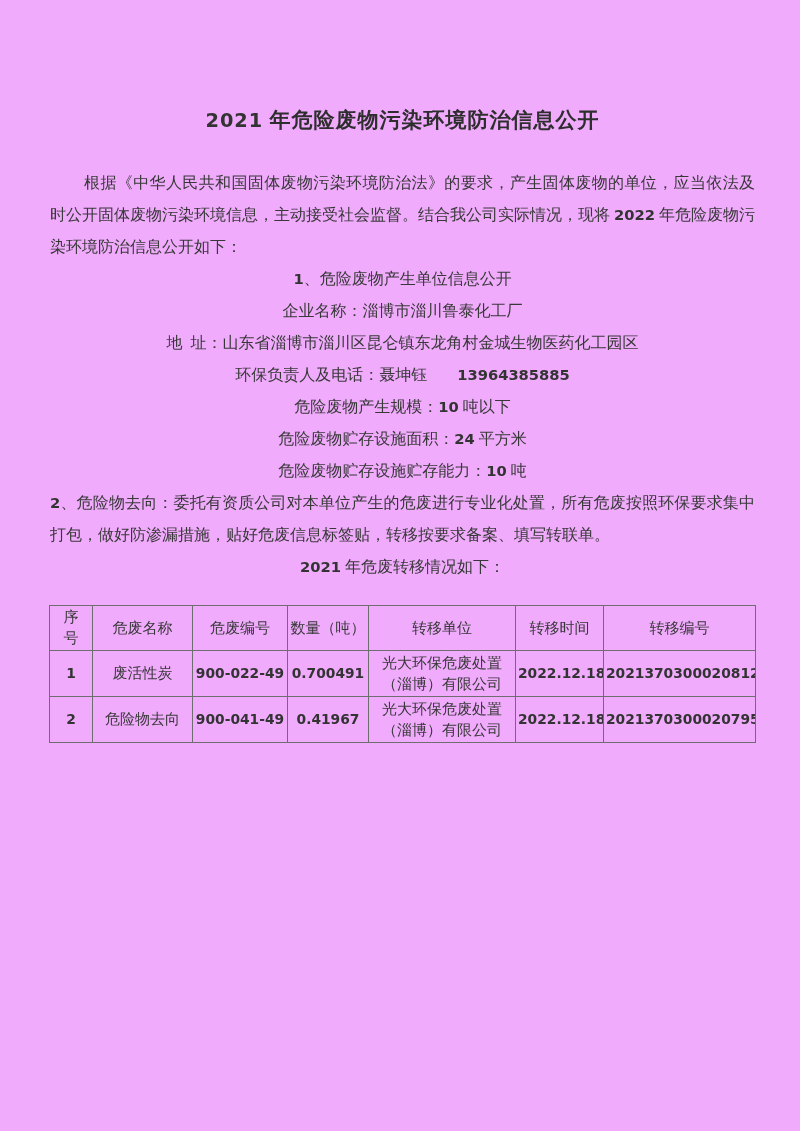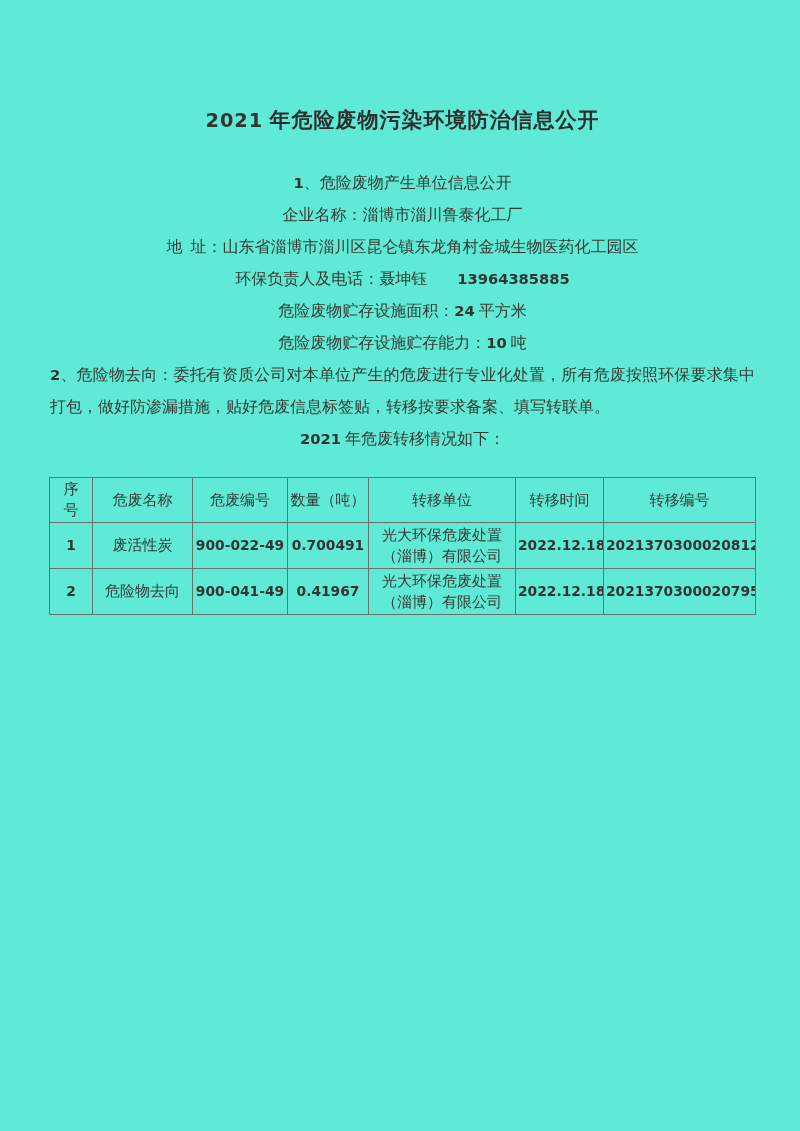--- a/index.html
+++ b/index.html
@@ -1,17 +1,17 @@
 <!DOCTYPE html>
 <html lang="zh"><head>
 <meta charset="utf-8">
 <style>
   html,body{margin:0;padding:0;background:#ffffff;}
   .page{
-    width:800px;height:1131px;box-sizing:border-box;background:#5eead4;
+    width:800px;height:1131px;box-sizing:border-box;background:#f0abfc;
     padding:108px 45px 0 50px;
     font-family:"Liberation Serif","DejaVu Serif",serif;
     color:#383838;font-size:16px;overflow:hidden;
   }
   .title{
     font-size:21px;font-weight:bold;text-align:center;
     margin:0 0 34px 0;letter-spacing:1px;line-height:24px;color:#2e2e2e;
   }
   .para{
     line-height:32px;text-align:justify;white-space:pre-wrap;margin:0;
@@ -39,25 +39,27 @@
   .c-seq{width:43px;} .c-name{width:100px;} .c-code{width:95px;}
   .c-qty{width:81px;} .c-unit{width:147px;} .c-date{width:88px;} .c-no{width:152px;}
 </style>
 </head>
 <body>
 
 <div class="page">
 
   <h1 class="title"><span class="num">2021</span> 年危险废物污染环境防治信息公开</h1>
 
+  <p class="para indent">根据《中华人民共和国固体废物污染环境防治法》的要求，产生固体废物的单位，应当依法及时公开固体废物污染环境信息，主动接受社会监督。结合我公司实际情况，现将 <span class="num">2022</span> 年危险废物污染环境防治信息公开如下：</p>
 
   <div class="line"><span class="num">1</span>、危险废物产生单位信息公开</div>
   <div class="line">企业名称：淄博市淄川鲁泰化工厂</div>
   <div class="line">地  址：山东省淄博市淄川区昆仑镇东龙角村金城生物医药化工园区</div>
   <div class="line"><span>环保负责人及电话：聂坤钰</span><span class="phone"><span class="num">13964385885</span></span></div>
+  <div class="line">危险废物产生规模：<span class="num">10</span> 吨以下</div>
   <div class="line">危险废物贮存设施面积：<span class="num">24</span> 平方米</div>
   <div class="line">危险废物贮存设施贮存能力：<span class="num">10</span> 吨</div>
 
   <p class="para"><span class="num">2</span>、危险物去向：委托有资质公司对本单位产生的危废进行专业化处置，所有危废按照环保要求集中打包，做好防渗漏措施，贴好危废信息标签贴，转移按要求备案、填写转联单。</p>
   <div class="line"><span class="num">2021</span> 年危废转移情况如下：</div>
 
   <table class="transfer">
     <colgroup>
       <col class="c-seq">
         <col class="c-name">

